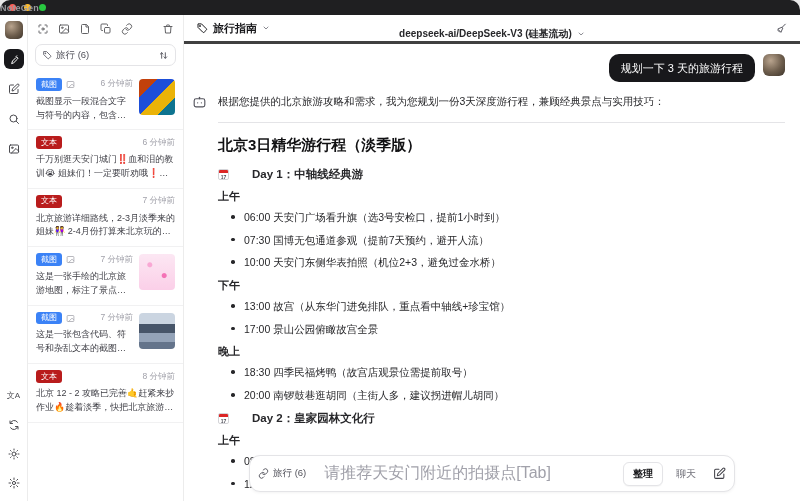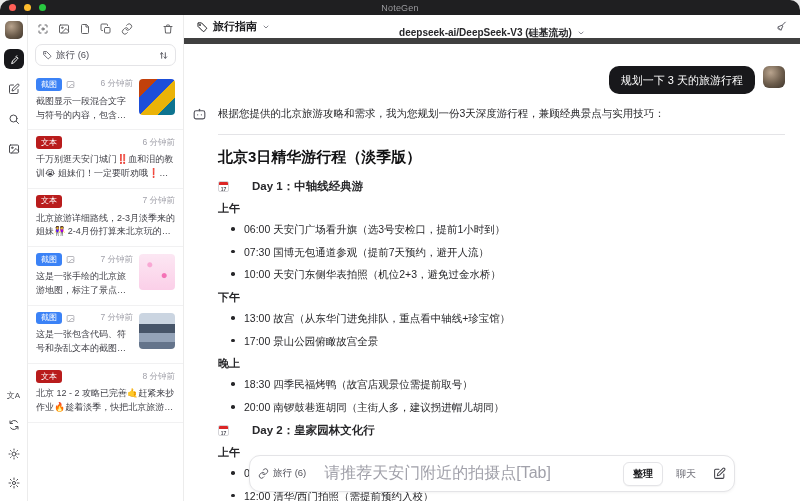--- a/index.html
+++ b/index.html
@@ -6,22 +6,22 @@
   html,body { width:800px; height:501px; overflow:hidden; background:#e9e9e9;
     font-family:"Liberation Sans","DejaVu Sans",sans-serif; }
   .window { width:800px; height:501px; border-radius:10px 10px 0 0; overflow:hidden;
     background:#fff; display:flex; flex-direction:column; }
 
   
   .titlebar { height:15px; background:#1f1f21; position:relative; flex:0 0 auto;
     display:flex; align-items:center; }
   .lights { display:flex; gap:8px; padding-left:9px; }
   .light { width:7px; height:7px; border-radius:50%; }
-  .title-text { position:absolute; left:0; right:0; text-align:center; font-size:9px;
-    color:#9a9a9e; letter-spacing:.2px; }
+  .title-text { position:absolute; left:0; right:0; text-align:left; font-size:9px;
+    color:#9a9a9e; letter-spacing:.2px;font-weight:bold; }
 
   
   .app { flex:1; display:flex; min-height:0; background:#fff; }
 
   
   .rail { width:28px; border-right:1px solid #ececec; display:flex; flex-direction:column;
     align-items:center; padding:6px 0 8px; flex:0 0 auto; }
   .avatar { width:18px; height:18px; border-radius:5px;
     background:radial-gradient(circle at 35% 30%, #b9a48e, #6d5d4c 55%, #3c332a); }
   .rail-btn { width:20px; height:20px; border-radius:6px; display:flex; align-items:center;
@@ -61,32 +61,32 @@
   .thumb.map { background:
     radial-gradient(circle at 30% 30%, #f9a8d4 2px, transparent 3px),
     radial-gradient(circle at 70% 60%, #f472b6 2px, transparent 3px),
     linear-gradient(#fce7f3,#fbcfe8); }
   .thumb.code { background:
     linear-gradient(0deg,#64748b 0 20%,#94a3b8 20% 45%,#475569 45% 70%,#cbd5e1 70%),
     #94a3b8; }
 
   
   .main { flex:1; position:relative; min-width:0; background:#fff; }
-  .main-header { height:29px; border-bottom:6px solid #404040; display:flex; align-items:center;
+  .main-header { height:29px; border-bottom:3px solid #404040; display:flex; align-items:center;
     padding:0 12px; position:relative; }
   .note-select { display:flex; align-items:center; gap:5px; color:#18181b; cursor:pointer; }
   .note-select .name { font-size:11px; font-weight:700; }
   .model-select { position:absolute; left:50%; transform:translateX(-50%); display:flex;
     align-items:center; gap:5px; color:#27272a; cursor:pointer;margin-top:12px; }
   .model-select .name { font-size:10px; font-weight:700; }
   .header-right { margin-left:auto; color:#52525b; }
 
   .chat { position:absolute; top:29px; left:0; right:0; bottom:0; overflow:hidden;
     padding:10px 15px 0 8px; }
-  .user-row { display:flex; justify-content:flex-end; align-items:flex-start; gap:8px;margin-top:12px; }
+  .user-row { display:flex; justify-content:flex-end; align-items:flex-start; gap:8px; }
   .user-bubble { background:#18181b; color:#fff; font-size:11px; padding:7px 12px;
     border-radius:10px; line-height:1.3; }
   .chat-avatar { width:22px; height:22px; border-radius:6px;
     background:radial-gradient(circle at 35% 30%, #b9a48e, #6d5d4c 55%, #3c332a); flex:0 0 auto; }
   .assistant-row { display:flex; gap:8px; margin-top:12px; }
   .bot-col { width:18px; flex:0 0 auto; color:#52525b; padding-top:1px; }
   .md { flex:1; min-width:0; color:#27272a; }
   .md .intro { font-size:10.5px; line-height:1.5; }
   .md hr { border:none; border-top:1px solid #e4e4e7; margin:12px 0 13px; }
   .md h1 { font-size:15px; font-weight:700; color:#111113; margin:0 0 12px; }

